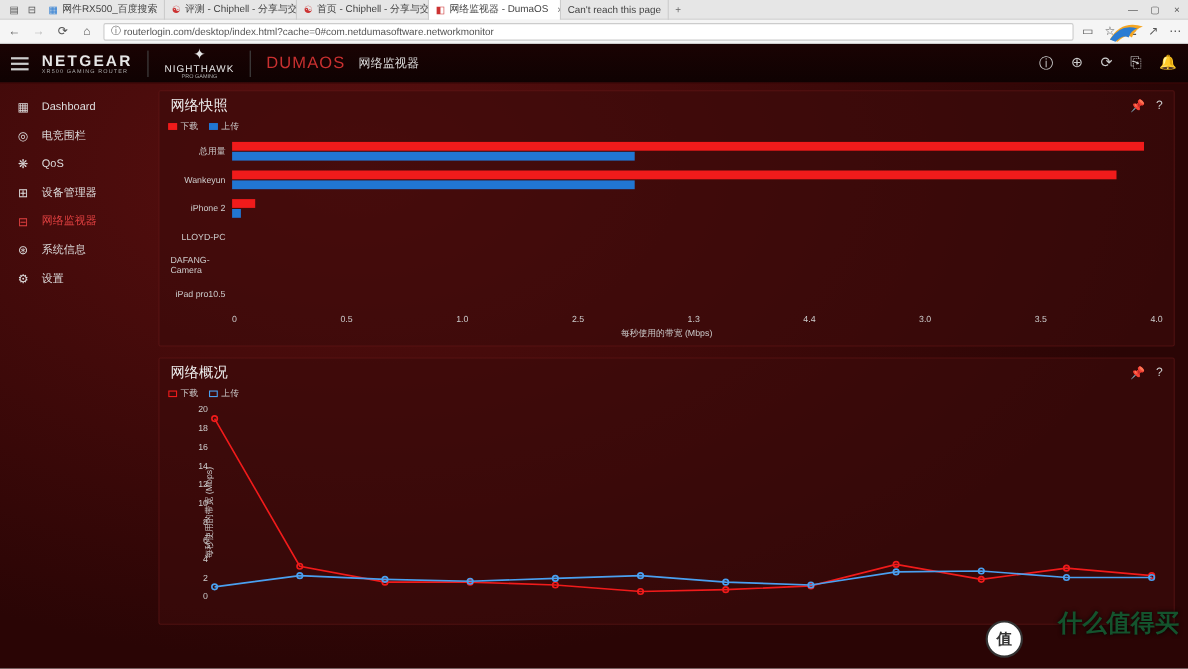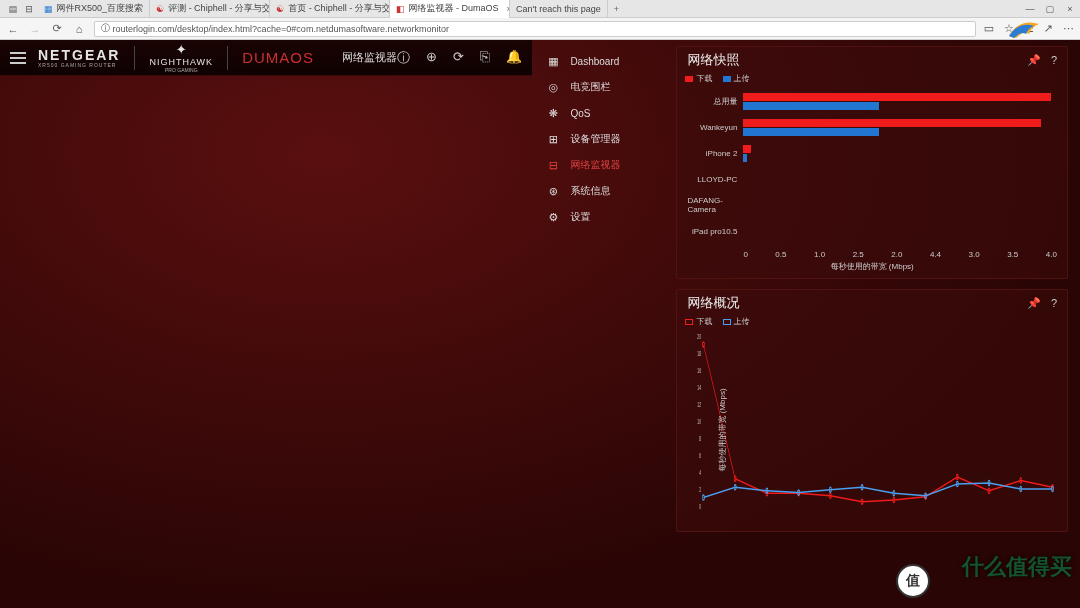--- a/index.html
+++ b/index.html
@@ -14,32 +14,32 @@
 .btab-new { padding: 0 6px; color: #666; }
 .win-controls { margin-left: auto; display: flex; }
 .win-btn { width: 20px; text-align: center; color: #555; }
 
 .browser-bar { height: 22px; background: #f5f5f5; display: flex; align-items: center; padding: 0 6px; border-bottom: 1px solid #ccc; gap: 8px; }
 .nav-icn { width: 14px; height: 14px; display: flex; align-items: center; justify-content: center; color: #555; font-size: 11px; }
 .url-field { flex: 1; background: #fff; border: 1px solid #ccc; border-radius: 2px; height: 16px; font-size: 9px; padding: 0 6px; display: flex; align-items: center; color: #555; }
 .url-right { display: flex; gap: 10px; color: #555; font-size: 11px; align-items: center; }
 
 
-.app { width: 100%; height: 568px; background: radial-gradient(ellipse at 30% 20%, #5a0f0f, #2a0505 70%); display: flex; }
+.app { width: 100%; height: 568px; background: radial-gradient(ellipse at 30% 20%, #5a0f0f, #2a0505 70%); display: flex; flex-direction: column; }
 
 .app-header { height: 36px; background: linear-gradient(#1a0303, #0f0202); display: flex; align-items: center; padding: 0 10px; color: #e5e5e5; border-bottom: 1px solid #3a0808; }
 .hamburger { width: 16px; height: 12px; display: flex; flex-direction: column; justify-content: space-between; margin-right: 12px; }
 .hamburger span { height: 2px; background: #ccc; }
 .brand-main { font-family: Arial; font-weight: bold; font-size: 14px; letter-spacing: 2px; line-height: 1; }
 .brand-sub { font-size: 5px; letter-spacing: 1px; color: #aaa; }
 .brand-sep { width: 1px; height: 24px; background: #444; margin: 0 14px; }
 .brand-nh { text-align: center; }
 .brand-nh-main { font-size: 9px; letter-spacing: 1px; }
 .brand-nh-sub { font-size: 5px; color: #aaa; }
-.brand-duma { font-size: 15px; color: #c93030; letter-spacing: 1px; margin-right: 28px; }
+.brand-duma { font-size: 15px; color: #c93030; letter-spacing: 1px; margin-right: 12px; }
 .page-name { font-size: 11px; color: #ddd; }
 .hdr-icons { margin-left: auto; display: flex; gap: 16px; font-size: 13px; color: #ccc; }
 .hdr-icon { cursor: pointer; }
 
 .app-body { flex: 1; display: flex; overflow: hidden; }
 
 .sidebar { width: 140px; padding: 8px 0; }
 .sb-item { display: flex; align-items: center; gap: 10px; padding: 6px 14px; font-size: 10px; color: #ddd; cursor: pointer; }
 .sb-item.active { color: #e04040; }
 .sb-icon { width: 14px; height: 14px; display: flex; align-items: center; justify-content: center; font-size: 11px; }
@@ -234,21 +234,21 @@
                 <div class="bar red" style="width: 0%;"></div>
                 <div class="bar blue" style="width: 0%;"></div>
               </div>
             </div>
         </div>
         <div class="bar-xaxis" id="bar-xaxis">
             <span>0</span>
             <span>0.5</span>
             <span>1.0</span>
             <span>2.5</span>
-            <span>2.0</span>
+            <span>1.3</span>
             <span>4.4</span>
             <span>3.0</span>
             <span>3.5</span>
             <span>4.0</span>
           </div>
         <div class="bar-xtitle">每秒使用的带宽 (Mbps)</div>
       </div>
 
       <div class="panel">
         <div class="panel-hdr">

